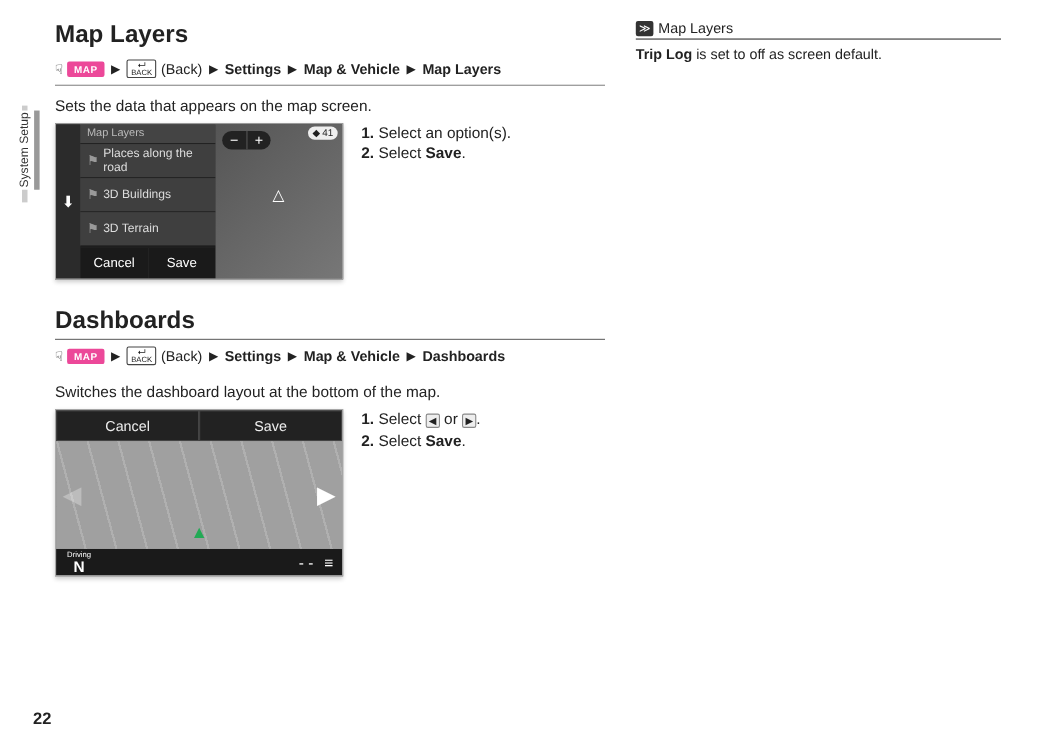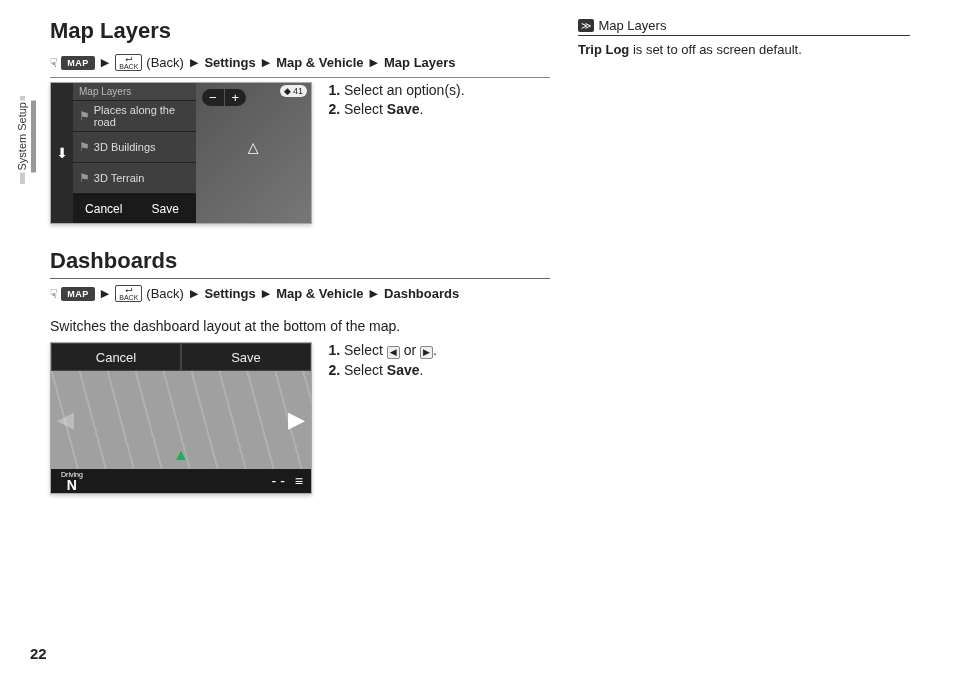--- a/index.html
+++ b/index.html
@@ -50,21 +50,21 @@
     padding-bottom: 6px;
     border-bottom: 1px solid #888;
     flex-wrap: wrap;
   }
   .path-line.noborder { border-bottom: none; }
   .hand {
     display: inline-block;
     font-size: 12px;
   }
   .map-btn {
-    background: #404040;
+    background: #ec4899;
     color: #fff;
     font-size: 9px;
     font-weight: bold;
     padding: 2px 6px;
     border-radius: 2px;
     display: inline-block;
     letter-spacing: 0.5px;
   }
   .back-btn {
     border: 1px solid #444;
@@ -349,20 +349,21 @@
             <span>BACK</span>
           </span>
         <span>(Back)</span>
         <span class="bigarr">▶</span>
         <span class="bold">Settings</span>
         <span class="bigarr">▶</span>
         <span class="bold">Map &amp; Vehicle</span>
         <span class="bigarr">▶</span>
         <span class="bold">Map Layers</span>
       </div>
+      <p class="desc">Sets the data that appears on the map screen.</p>
 
       <div class="content-row">
         <div class="shot1">
           <div class="side">
               <span class="darr">⬇</span>
             </div>
           <div class="left">
             <div class="titlebar">Map Layers</div>
             <div class="opt">
                 <span class="check">⚑</span>

